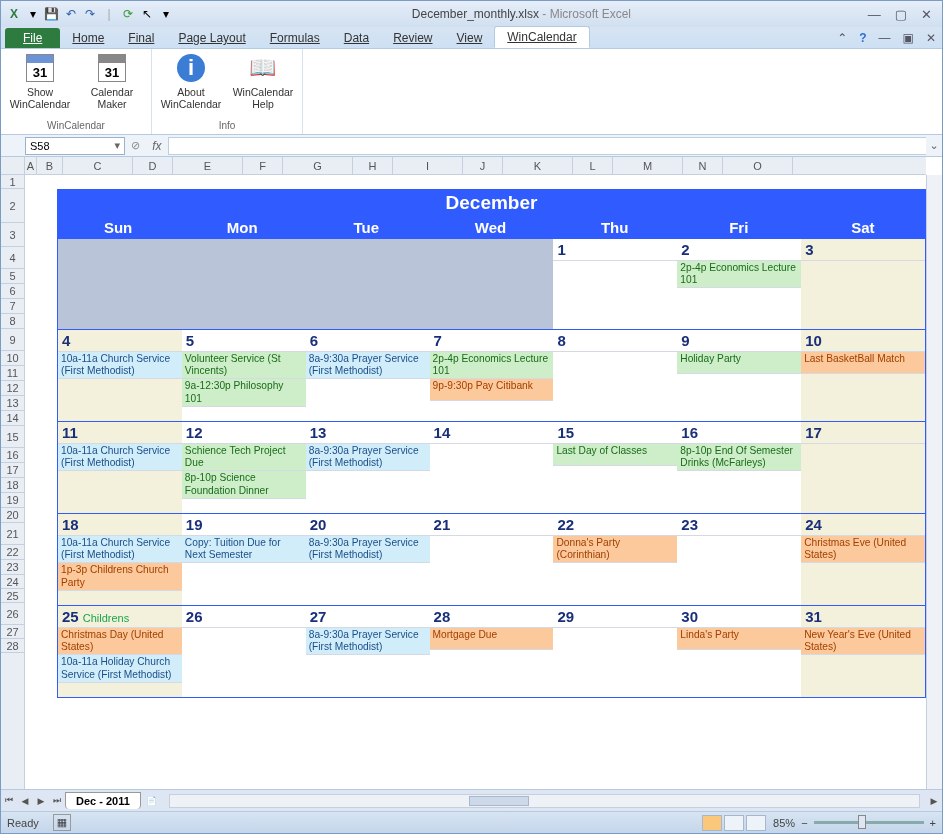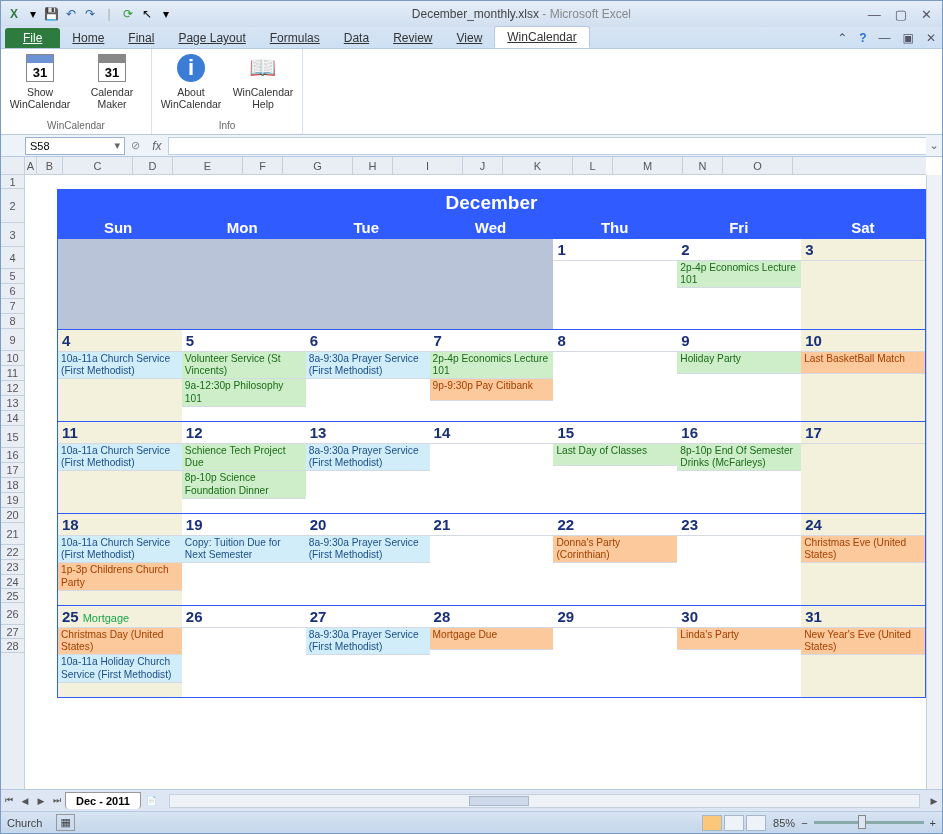--- a/index.html
+++ b/index.html
@@ -331,21 +331,21 @@
               <div class="cell">
                 <div class="dnum">23</div>
               </div>
               <div class="cell weekend">
                 <div class="dnum">24</div>
                 <div class="evt orange">Christmas Eve (United States)</div>
               </div>
             </div>
             <div class="wk">
               <div class="cell weekend">
-                <div class="dnum">25<span class="hol">Mortgage</span></div>
+                <div class="dnum">25<span class="hol">Childrens</span></div>
                 <div class="evt orange">Christmas Day (United States)</div>
                 <div class="evt blue">10a-11a Holiday Church Service (First Methodist)</div>
               </div>
               <div class="cell">
                 <div class="dnum">26</div>
               </div>
               <div class="cell">
                 <div class="dnum">27</div>
                 <div class="evt blue">8a-9:30a Prayer Service (First Methodist)</div>
               </div>
@@ -378,21 +378,21 @@
     <span class="navbtn">⏭</span>
     <div class="stab">Dec - 2011</div>
     <span class="navbtn" style="width:22px;">📄</span>
     <div class="hscrollbar">
         <div class="hthumb"></div>
       </div>
     <span class="navbtn">▶</span>
   </div>
 
   <div class="status">
-    <span>Church</span>
+    <span>Ready</span>
     <span style="margin-left:14px;border:1px solid #999;padding:1px 3px;">▦</span>
     <div class="spacer"></div>
     <div class="viewbtn active"></div>
     <div class="viewbtn"></div>
     <div class="viewbtn"></div>
     <span class="zoom">85%</span>
     <span style="cursor:pointer;">−</span>
     <div class="slider">
         <div class="th"></div>
       </div>

